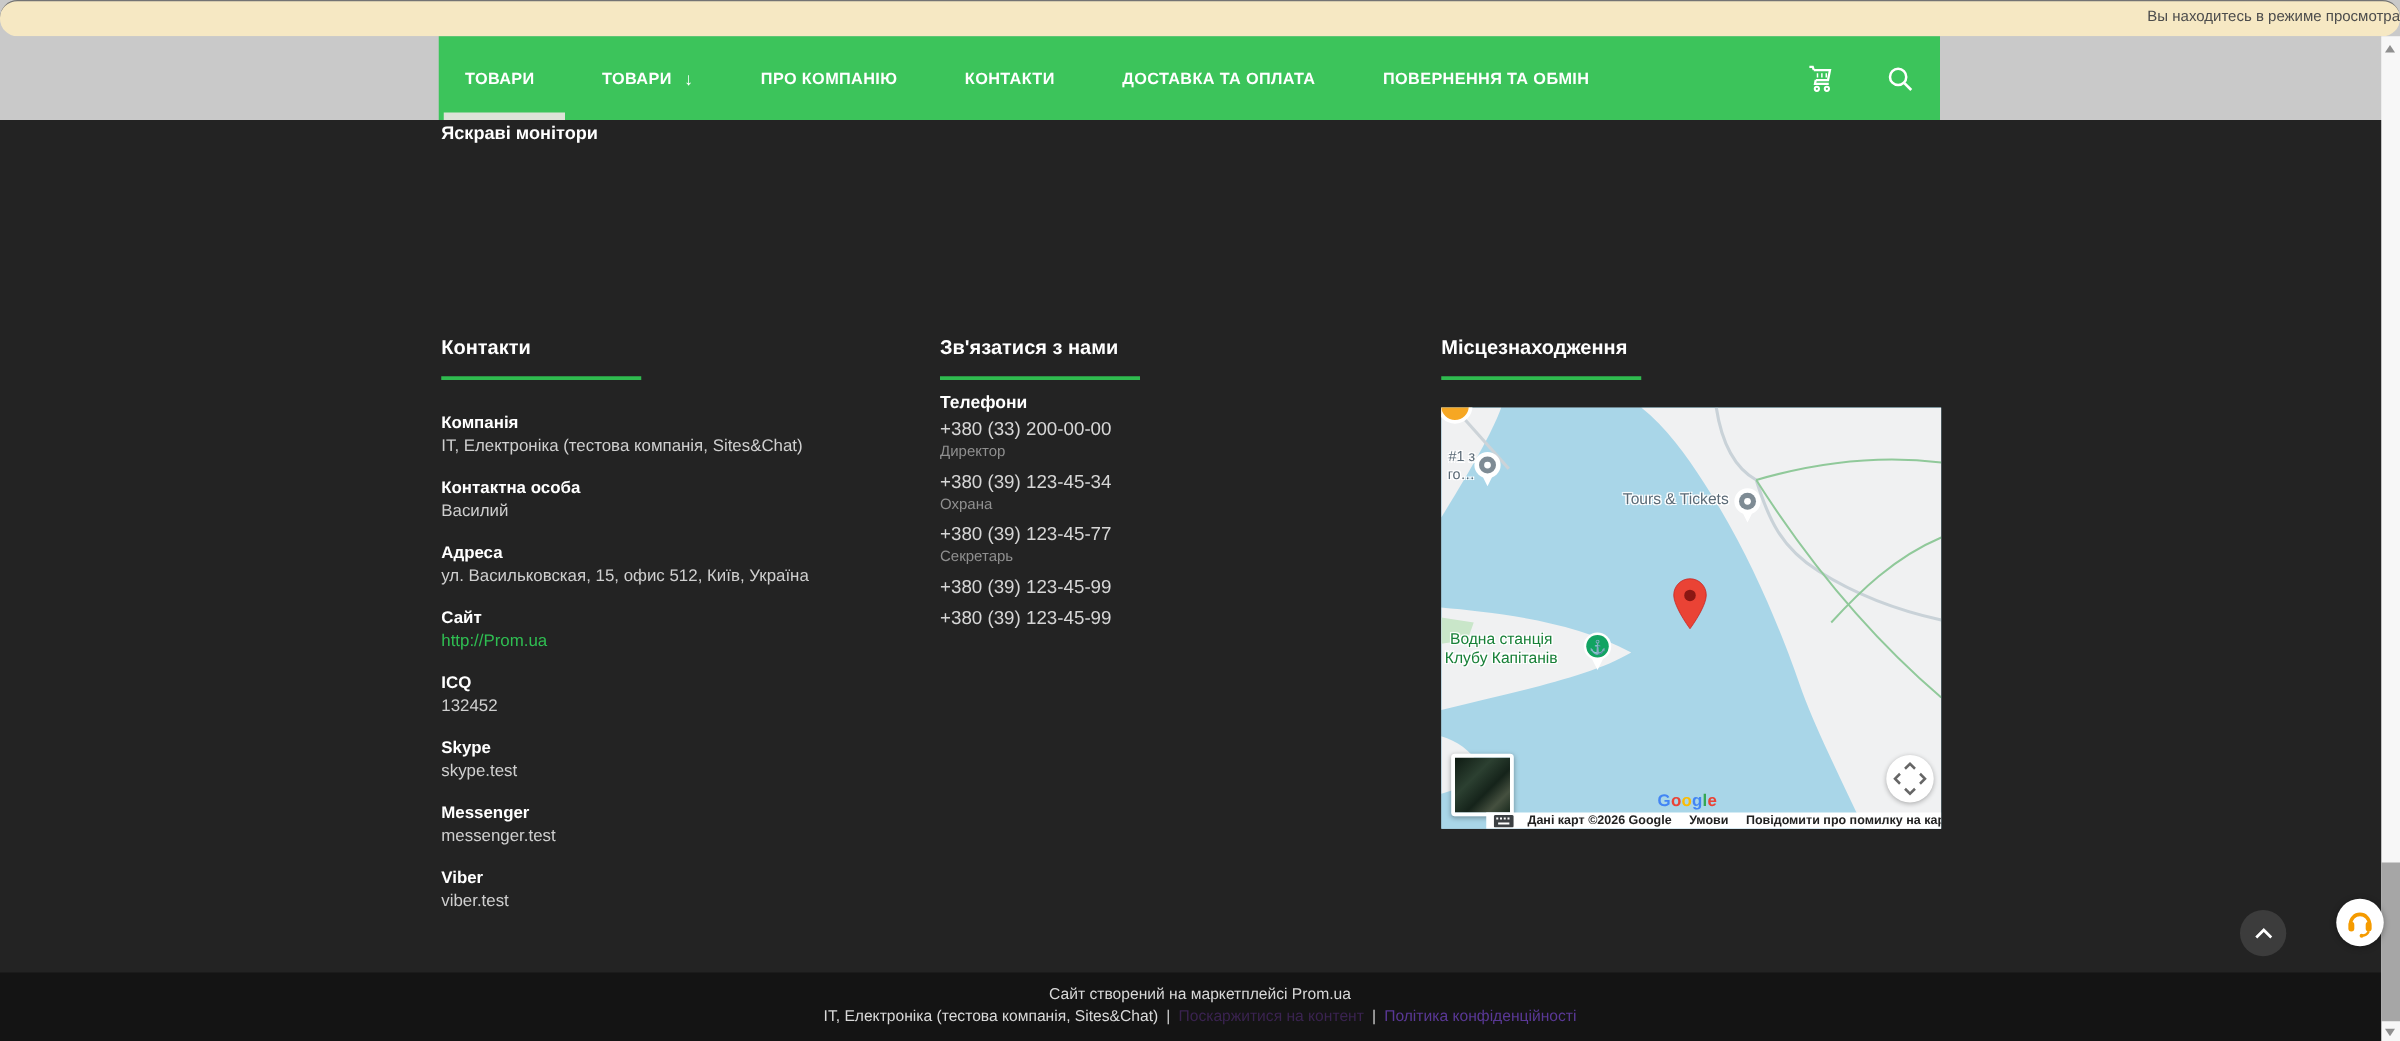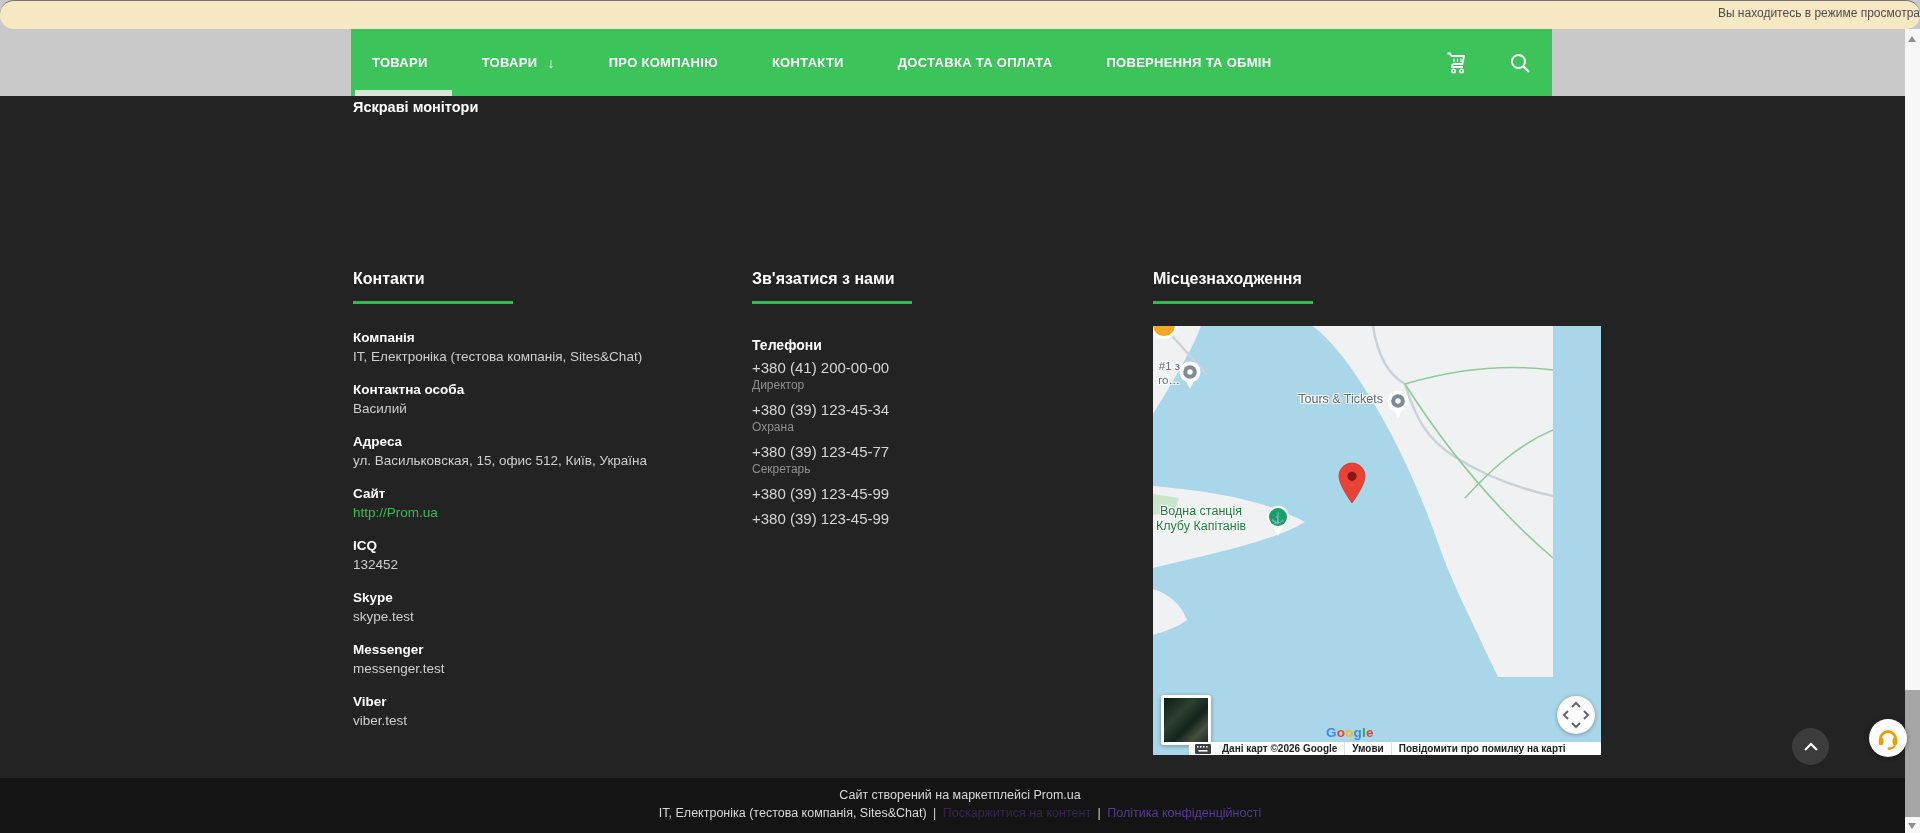--- a/index.html
+++ b/index.html
@@ -39,29 +39,29 @@
   .col-location{left:1153px;width:400px;}
   .col-title{font-size:16px;font-weight:bold;color:#fff;}
   .col-title::after{content:"";display:block;width:160px;height:3px;background:#2fbb4f;margin-top:13px;}
 
   .fields{margin-top:24px;}
   .field{margin-bottom:14px;}
   .field-label{font-size:13.5px;font-weight:bold;color:#fff;line-height:19px;}
   .field-value{font-size:13.5px;color:#cfcfcf;line-height:19px;}
   .field-value.link{color:#2fbe52;cursor:pointer;}
 
-  .phones{margin-top:32px;}
+  .phones{margin-top:8px;}
   .phones-label{font-size:14px;font-weight:bold;color:#fff;line-height:19px;margin-bottom:3px;}
   .phone-group{margin-bottom:7px;}
   .phone-num{font-size:15px;color:#d6d6d6;line-height:20px;}
   .phone-note{font-size:12px;color:#8f8f8f;line-height:15px;}
   .phone-single{font-size:15px;color:#d6d6d6;line-height:20px;margin-bottom:5px;}
 
   
-  .map{position:relative;margin-top:22px;width:400px;height:429px;background:#a9d6e8;overflow:hidden;cursor:grab;padding-left:48px;}
+  .map{position:relative;margin-top:22px;width:400px;height:337px;background:#a9d6e8;overflow:hidden;cursor:grab;}
   .map svg.terrain{position:absolute;left:0;top:0;}
   .map-label{position:absolute;font-size:11.5px;color:#5b6a76;line-height:14px;
     text-shadow:-1px -1px 0 #fff,1px -1px 0 #fff,-1px 1px 0 #fff,1px 1px 0 #fff,0 0 2px #fff;}
   .map-label.green{color:#188038;font-size:12.5px;line-height:15px;}
   .lbl-poi1{left:-45px;top:33px;width:72px;text-align:right;}
   .lbl-tours{left:96px;top:66px;width:134px;text-align:right;font-size:12.5px;}
   .lbl-station{left:-12px;top:178px;width:120px;text-align:center;}
   .mk{position:absolute;}
   .mk-orange{left:-3px;top:-15px;width:22px;height:22px;border-radius:50%;
     background:#f6a723;border:3px solid #fff;}
@@ -190,21 +190,21 @@
           <div class="field-value">viber.test</div>
         </div>
       </div>
     </div>
 
     <div class="col col-connect">
       <div class="col-title">Зв'язатися з нами</div>
       <div class="phones">
         <div class="phones-label">Телефони</div>
         <div class="phone-group">
-          <div class="phone-num">+380 (41) 200-00-00</div>
+          <div class="phone-num">+380 (33) 200-00-00</div>
           <div class="phone-note">Директор</div>
         </div>
         <div class="phone-group">
           <div class="phone-num">+380 (39) 123-45-34</div>
           <div class="phone-note">Охрана</div>
         </div>
         <div class="phone-group">
           <div class="phone-num">+380 (39) 123-45-77</div>
           <div class="phone-note">Секретарь</div>
         </div>

